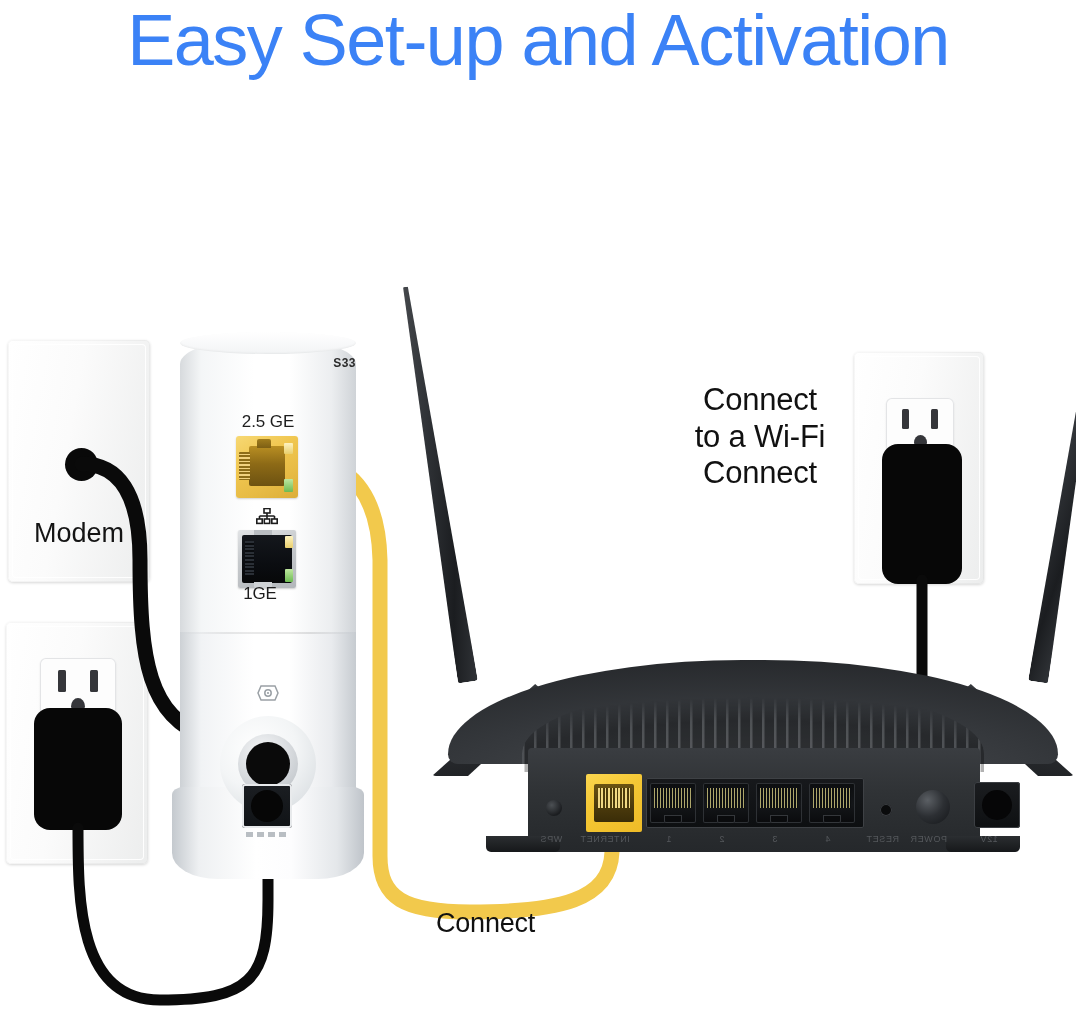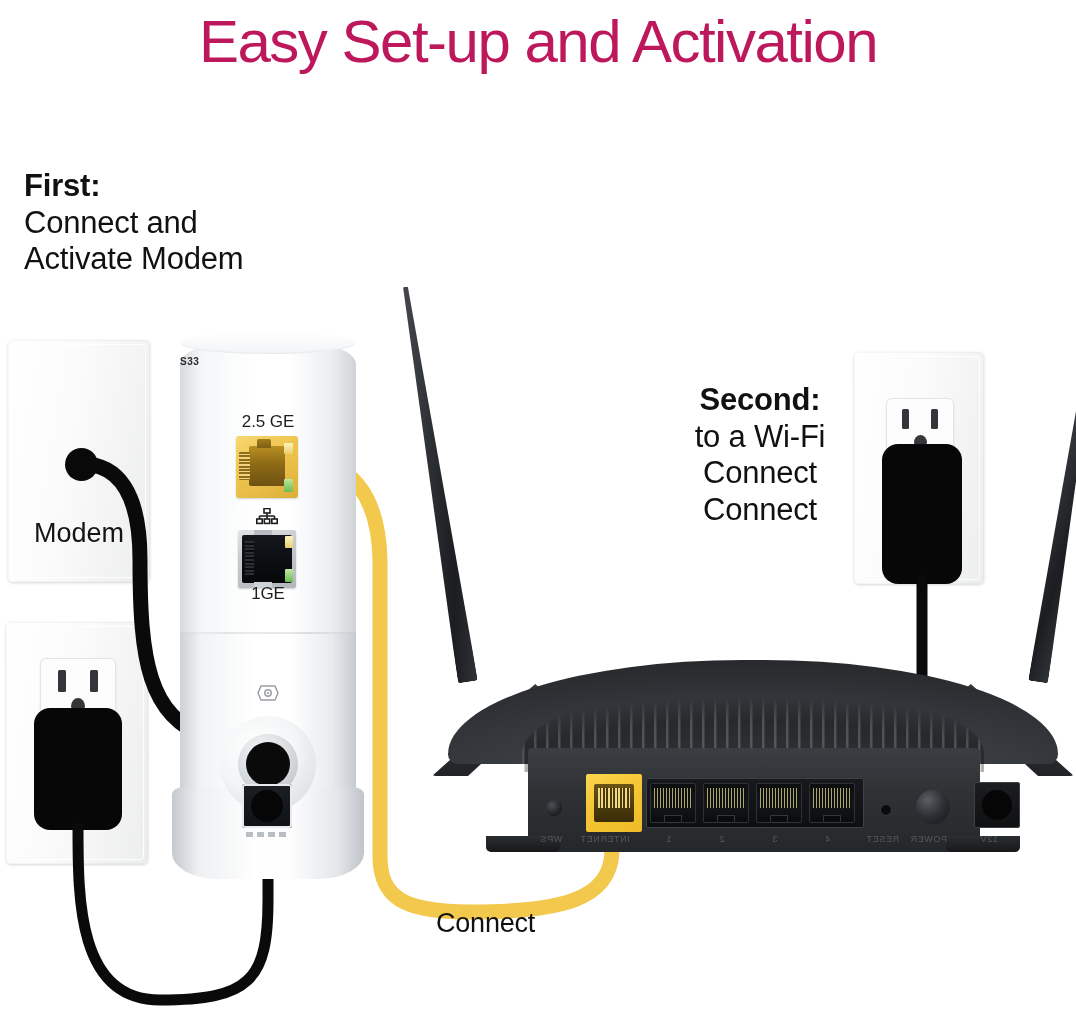--- a/index.html
+++ b/index.html
@@ -17,28 +17,28 @@
     width: 1076px;
     height: 1026px;
     overflow: hidden;
     background: #ffffff;
   }
 
   
   .page-title {
     position: absolute;
     left: 0;
-    top: 12px;
+    top: 4px;
     width: 1076px;
     text-align: center;
-    font-size: 60px;
+    font-size: 72px;
     font-weight: 300;
     letter-spacing: -1.5px;
     line-height: 1;
-    color: #be185d;
+    color: #3b82f6;
     white-space: nowrap;
   }
   .step-block { position: absolute; line-height: 1.18; }
   .step-head {
     font-size: 31px;
     font-weight: 700;
     color: #111;
     letter-spacing: -0.2px;
   }
   .step-line {
@@ -157,37 +157,37 @@
     left: 8px; top: 0px;
     width: 176px; height: 22px;
     border-radius: 50%;
     background: linear-gradient(180deg,#ffffff 0%,#f2f4f5 100%);
     box-shadow: inset 0 -1px 2px rgba(0,0,0,.05);
   }
   #modem-model {
     position: absolute;
     left: 8px; top: 24px;
     width: 176px;
-    text-align: left;
-    font-size: 10px;
+    text-align: right;
+    font-size: 12px;
     font-weight: 700;
     color: #2b2b2b;
     letter-spacing: .5px;
   }
   .port-caption {
     position: absolute;
     width: 176px;
     text-align: center;
     font-size: 17px;
     font-weight: 400;
     color: #1d1d1d;
     letter-spacing: -0.1px;
   }
   #cap-25ge { left: 8px; top: 80px; }
-  #cap-1ge  { left: 8px; top: 252px; }
+  #cap-1ge  { left: 0; top: 252px; }
 
   
   .port-25 {
     position: absolute;
     left: 64px; top: 104px;
     width: 62px; height: 62px;
     background: linear-gradient(150deg,#f7d873 0%,#f0c64f 38%,#e7bb45 70%,#dcae38 100%);
     border-radius: 3px;
     box-shadow: 0 1px 2px rgba(0,0,0,.18);
   }
@@ -450,30 +450,24 @@
     transform: scaleX(-1);
   }
 </style>
 </head>
 <body>
 
 <div id="stage">
 
   <div class="page-title">Easy Set-up and Activation</div>
 
-  <div class="step-block" id="step-first">
-    <div class="step-head">First:</div>
-    <div class="step-line">Connect and</div>
-    <div class="step-line">Activate Modem</div>
-  </div>
 
   <div class="step-block" id="step-second">
-    <div class="step-head">Second:</div>
+    <div class="step-line">Connect</div>
     <div class="step-line">to a Wi-Fi</div>
-    <div class="step-line">Connect</div>
     <div class="step-line">Connect</div>
   </div>
 
   <div class="wallplate" id="coax-plate"></div>
   <div class="coax-knob" style="left:65px; top:448px;"></div>
   <div id="coax-label">Modem</div>
 
   <div class="wallplate" id="outlet-left" style="left:6px; top:622px; width:142px; height:242px;"></div>
   <div class="socket" style="left:40px; top:658px; width:76px; height:58px;">
     <div class="slot" style="left:18px; top:12px; width:8px; height:22px;"></div>

